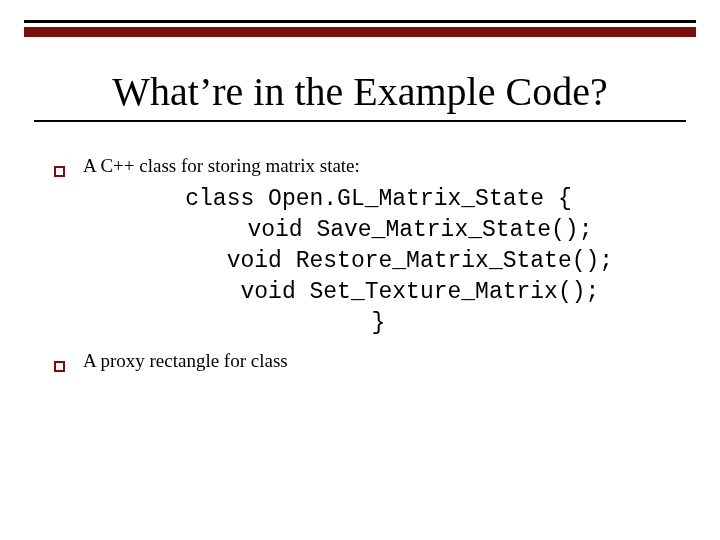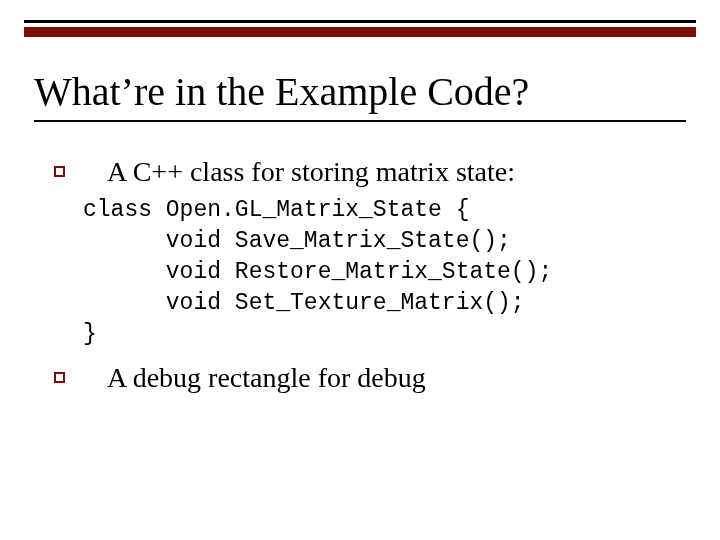--- a/index.html
+++ b/index.html
@@ -10,20 +10,21 @@
     background: #ffffff;
     font-family: "Times New Roman", Times, serif;
     color: #000;
     overflow: hidden;
   }
   .slide {
     width: 652px;
     height: 540px;
     position: relative;
     box-sizing: border-box;
+    text-align: center;
   }
   .top-rule-thin {
     position: absolute;
     top: 20px;
     left: 24px;
     width: 672px;
     height: 3px;
     background: #000;
   }
   .top-rule-thick {
@@ -65,23 +66,22 @@
   .bullet-marker {
     width: 11px;
     height: 11px;
     border: 2px solid #7a0e0a;
     box-sizing: border-box;
     margin-top: 12px;
     margin-right: 18px;
     flex-shrink: 0;
   }
   .bullet-text {
-    font-size: 28px;
+    font-size: 19px;
     line-height: 1.25;
-    margin-left: 24px;
   }
   .code-block {
     font-family: Liberation Mono, monospace;
     font-size: 23px;
     line-height: 1.35;
     margin-left: 29px;
     margin-top: 4px;
     margin-bottom: 10px;
     white-space: pre;
   }
@@ -107,18 +107,18 @@
     </div>
 
     <div class="code-block"><span>class Open.GL_Matrix_State {</span>
 <span>      void Save_Matrix_State();</span>
 <span>      void Restore_Matrix_State();</span>
 <span>      void Set_Texture_Matrix();</span>
 <span>}</span></div>
 
     <div class="bullet-row">
       <div class="bullet-marker"></div>
-      <div class="bullet-text">A debug rectangle for debug</div>
+      <div class="bullet-text">A proxy rectangle for class</div>
     </div>
 
   </div>
 
 </div>
 
 </body></html>

